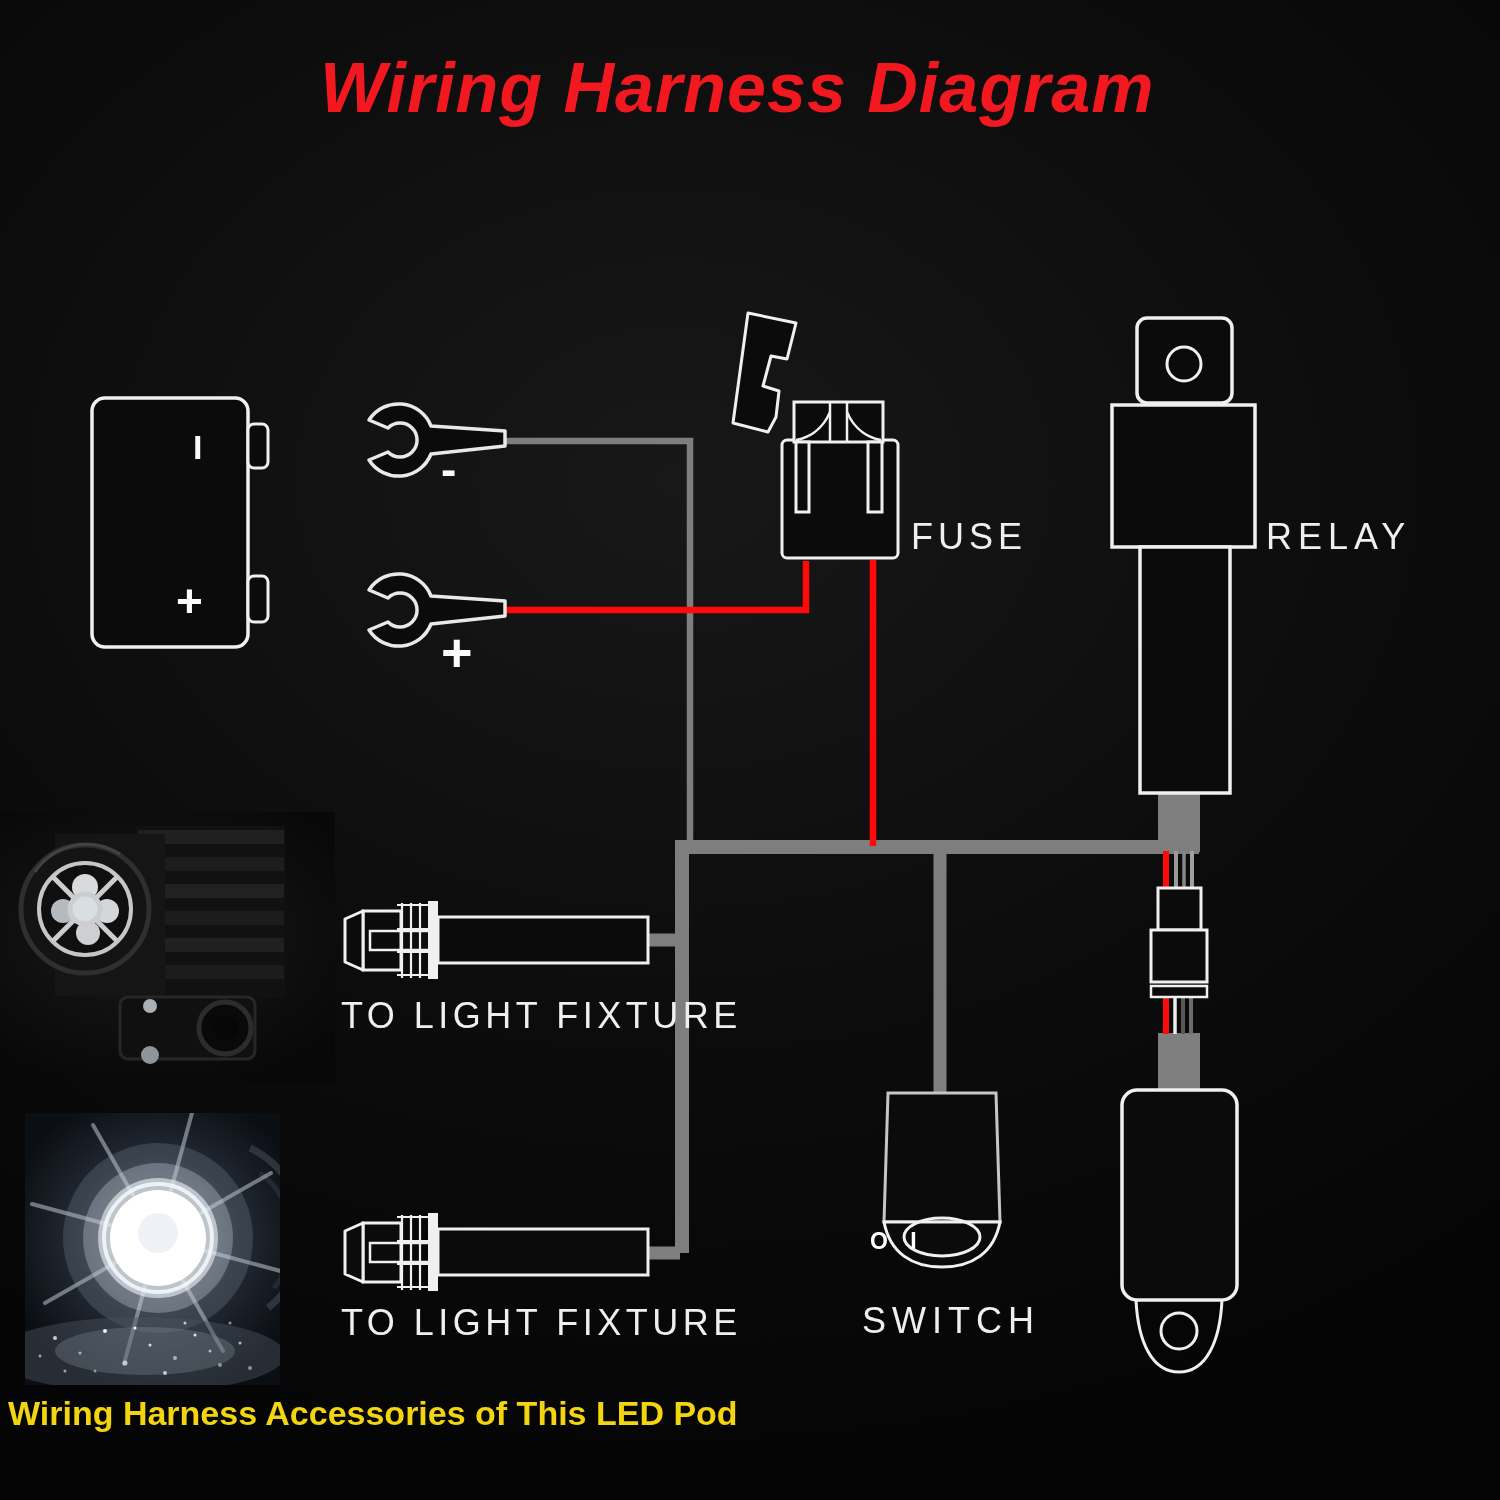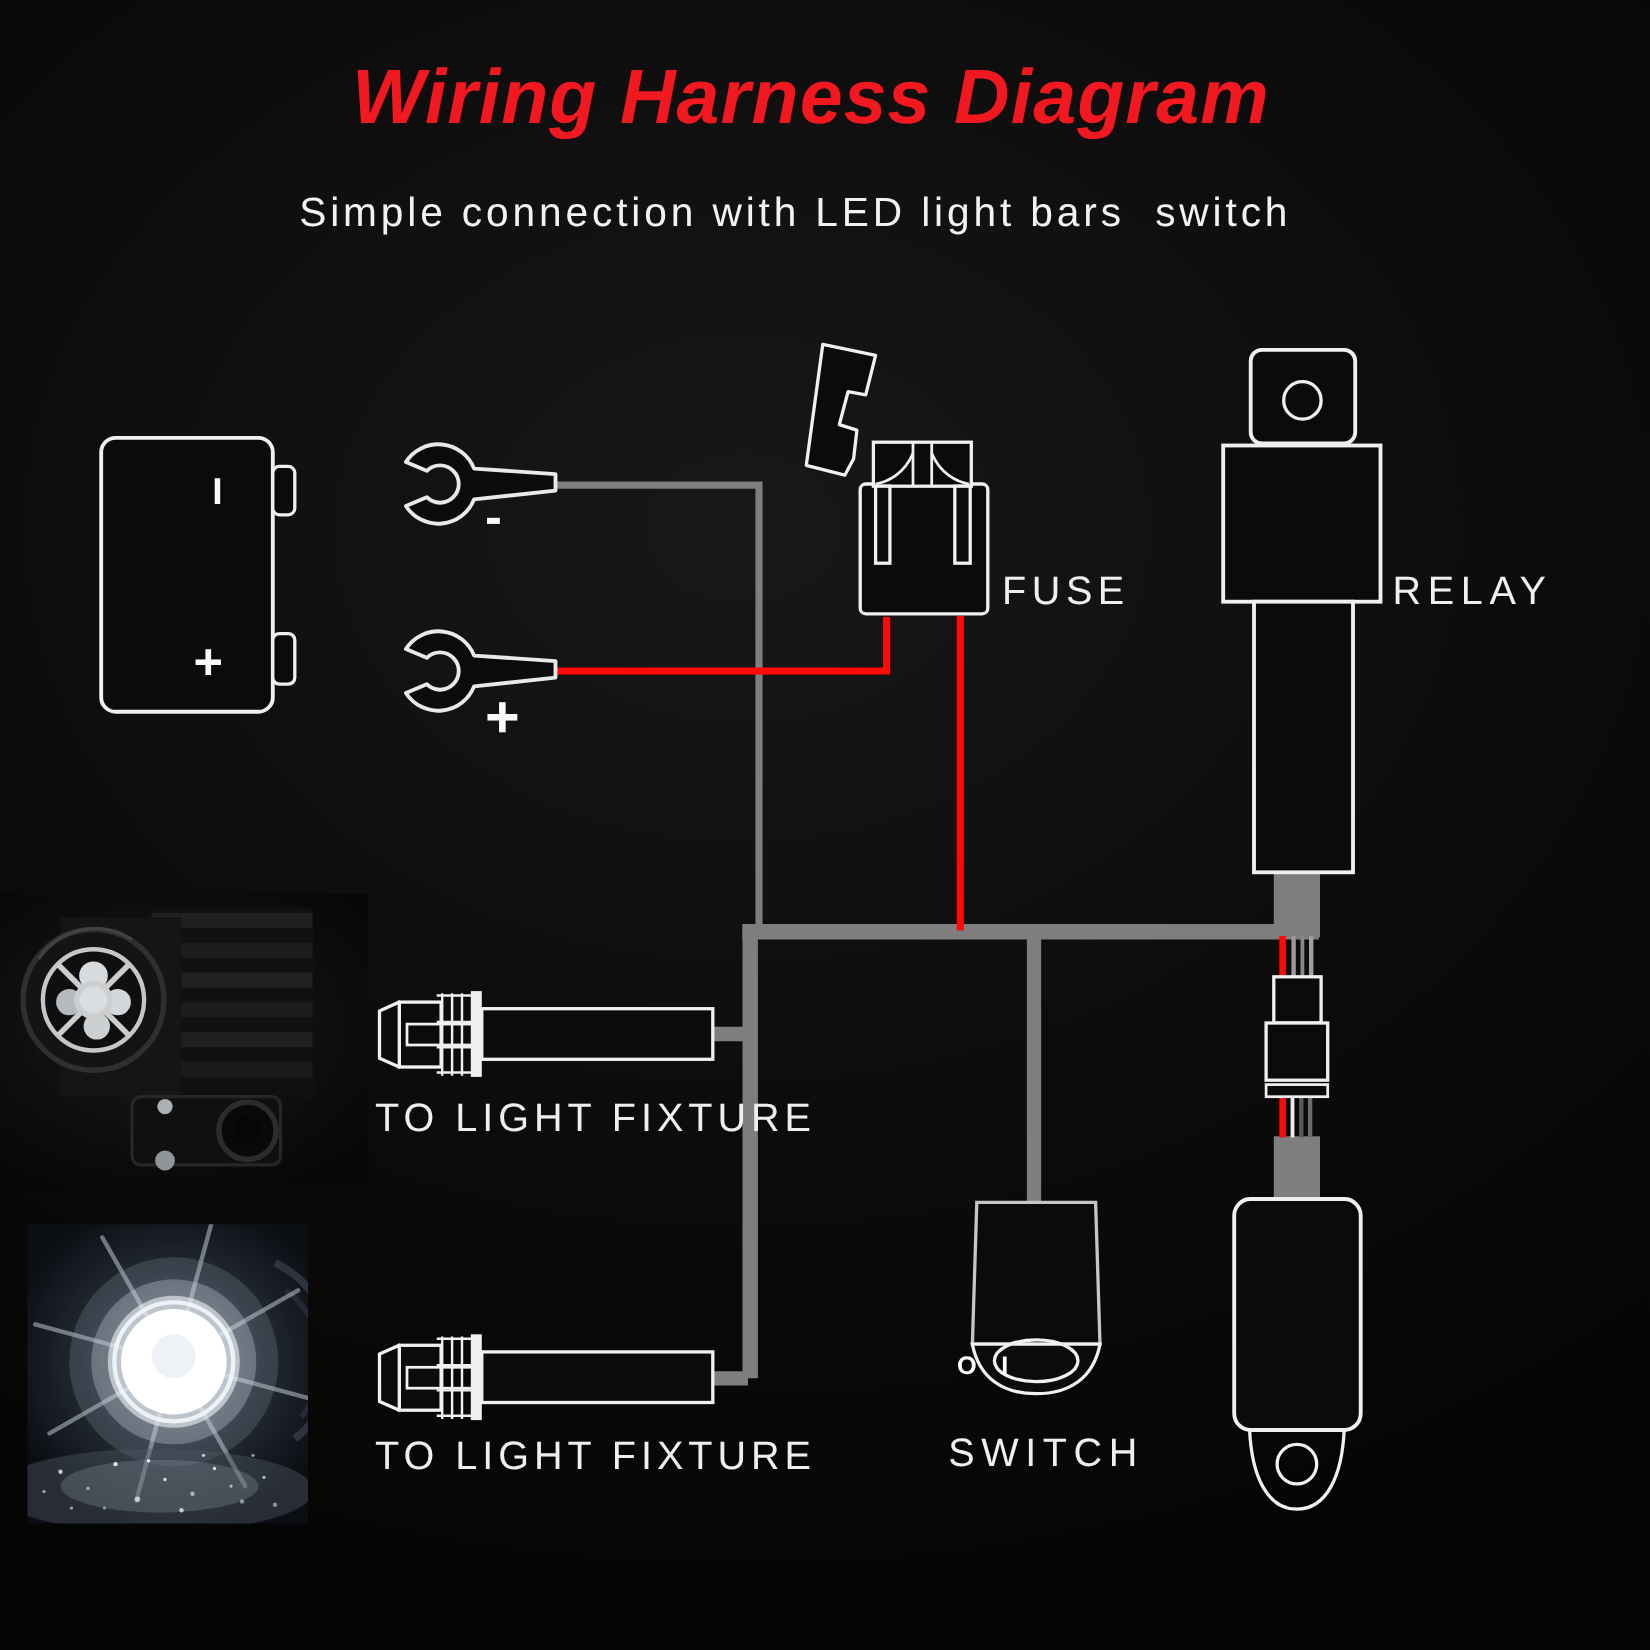--- a/index.html
+++ b/index.html
@@ -128,35 +128,35 @@
         <path fill="none" stroke-width="2.2" d="M402 903 V978 M411 903 V978 M420 903 V978"></path>
         <path fill="none" stroke-width="2.2" d="M397 905 H429 M397 929 H429 M397 952 H429 M397 975 H429"></path>
         <rect x="428" y="901" width="10" height="78" fill="#f0f0f0" stroke="none"></rect>
         <rect x="370" y="931" width="61" height="19" fill="none" stroke-width="2.5"></rect>
       </g>
       <use href="#fixt" y="312"></use>
     </g>
   </svg>
 
   <div class="abs" id="title" style="color:#f2181f">Wiring Harness Diagram</div>
-  <div class="abs" id="subtitle">Simple connection with LED light bars  switch</div>
 
   <div class="abs symbol" style="left:193px;top:430px;font-size:34px;line-height:34px">I</div>
   <div class="abs symbol" style="left:176px;top:578px;font-size:46px;line-height:46px">+</div>
 
   <div class="abs symbol" style="left:441px;top:446px;font-size:46px;line-height:46px">-</div>
   <div class="abs symbol" style="left:441px;top:625px;font-size:54px;line-height:54px">+</div>
 
   <div class="abs diagram-label" style="left:911px;top:516px">FUSE</div>
   <div class="abs diagram-label" style="left:1266px;top:516px;letter-spacing:6px">RELAY</div>
   <div class="abs diagram-label" style="left:341px;top:995px;letter-spacing:4.5px">TO LIGHT FIXTURE</div>
   <div class="abs diagram-label" style="left:341px;top:1302px;letter-spacing:4.5px">TO LIGHT FIXTURE</div>
   <div class="abs diagram-label" style="left:862px;top:1300px;letter-spacing:6px">SWITCH</div>
   <div class="abs" style="left:870px;top:1228px;font-size:23px;letter-spacing:8px;color:#fff;font-weight:bold">O I</div>
 
+  <div class="abs" id="footer-line1" style="color:#f2d410">Wiring Harness Accessories of This LED Pod</div>
 
   <div class="abs" id="photo-pod">
     <svg width="335" height="270" viewBox="0 0 335 270">
 
       <g>
         <rect x="135" y="14" width="150" height="172" fill="#111111"></rect>
         <rect x="138" y="18" width="146" height="14" fill="#202020"></rect>
         <rect x="138" y="45" width="146" height="14" fill="#1d1d1d"></rect>
         <rect x="138" y="72" width="146" height="14" fill="#212121"></rect>
         <rect x="138" y="99" width="146" height="14" fill="#1c1c1c"></rect>

